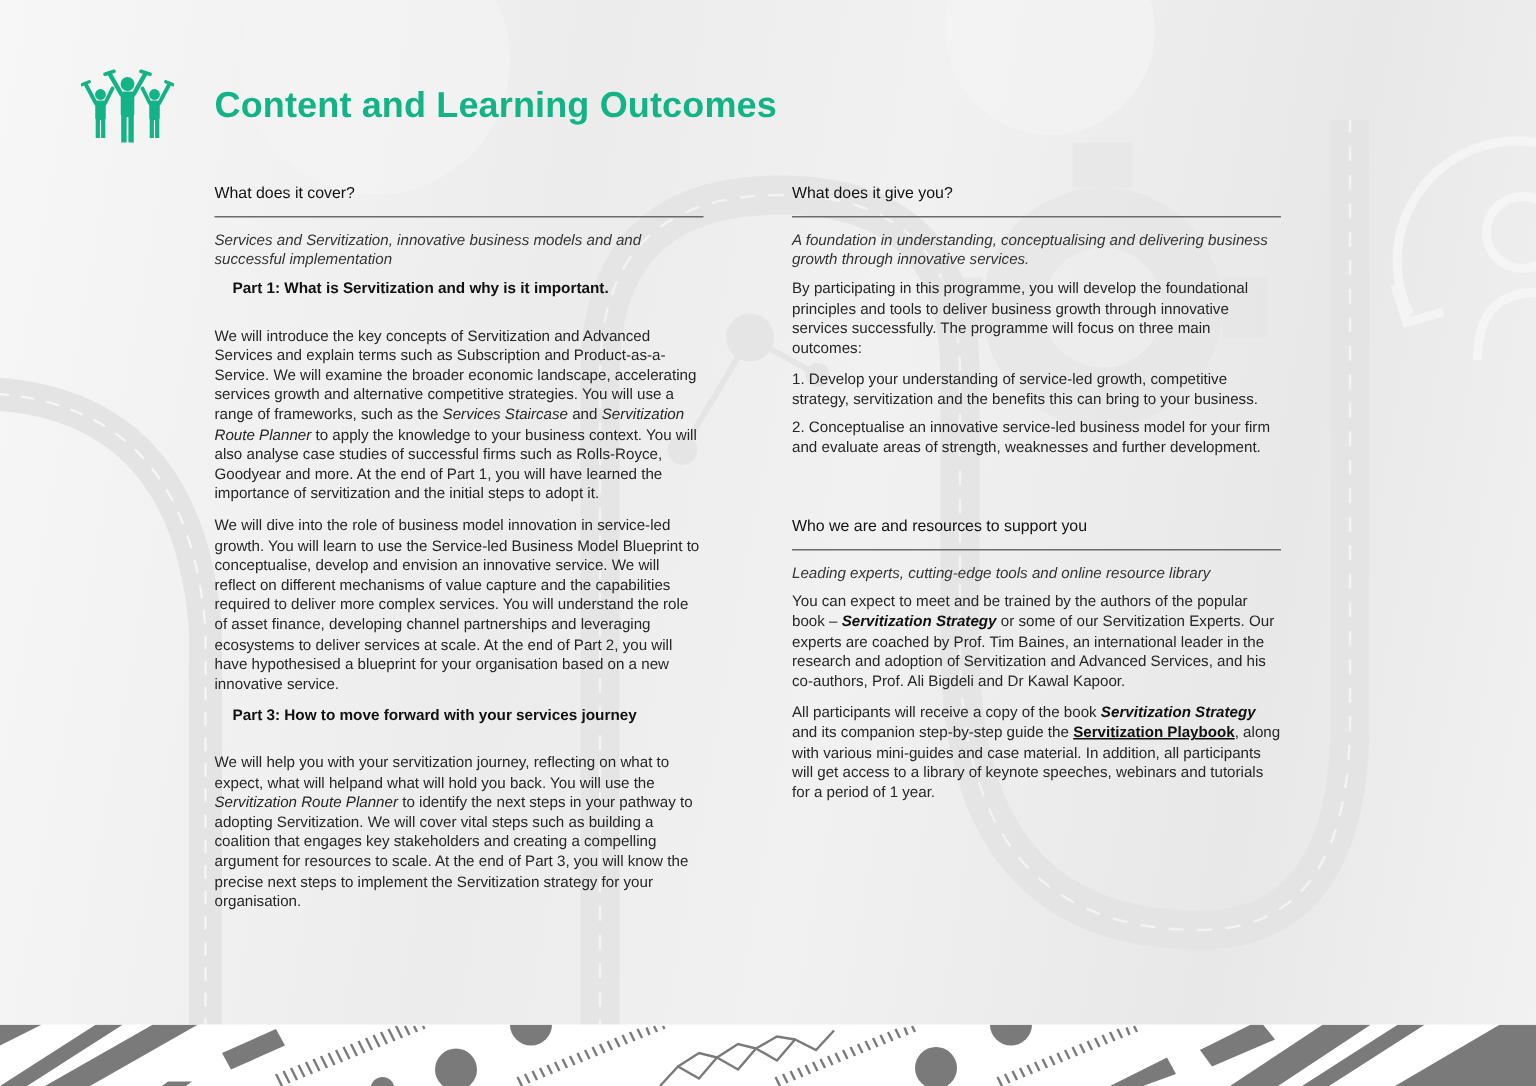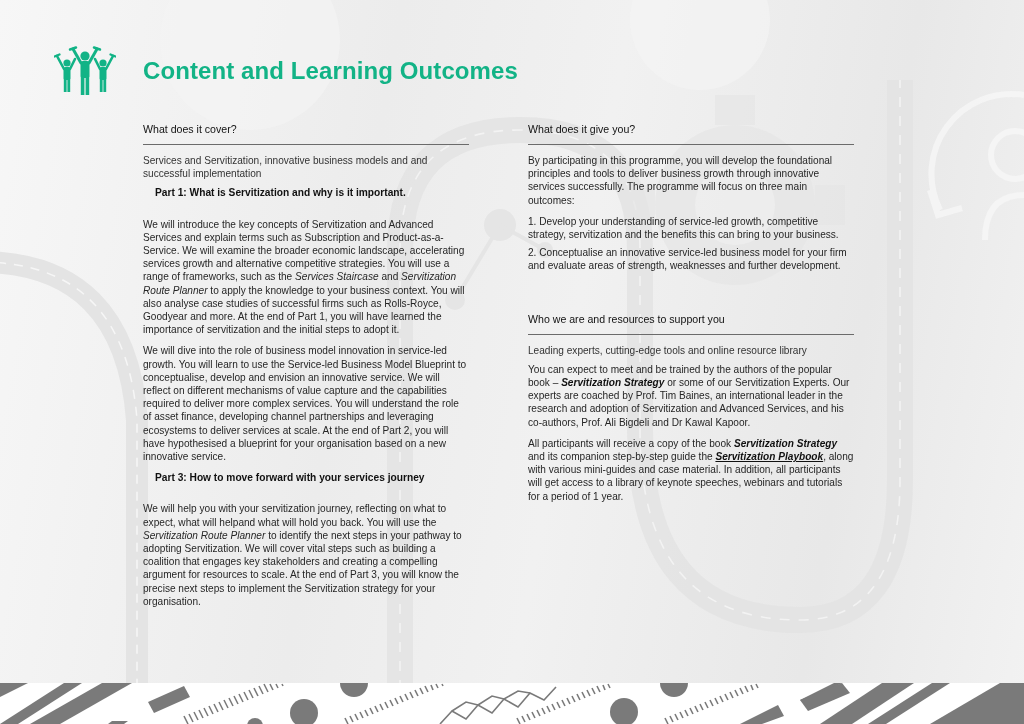--- a/index.html
+++ b/index.html
@@ -14,28 +14,28 @@
     .logo { width: 62px; height: 50px; }
     .title {
       position: absolute; left: 143px; top: 57px; margin: 0;
       font-size: 24px; font-weight: bold; color: #12b386; white-space: nowrap; letter-spacing: 0.1px; text-align: right;
     }
     .col { position: absolute; width: 326px; font-size: 10.1px; line-height: 13.2px; }
     .col-left { left: 143px; top: 122px; }
     .col-right { left: 528px; top: 122px; }
     .sec-head { font-weight: normal; font-size: 10.6px; color: #111; margin: 0 0 8px 0; line-height: 14px; }
     .rule { height: 0; border-top: 1.2px solid #6b6b6b; margin: 0 0 9px 0; }
-    .sub { margin: 0 0 6px 0; color: #333; }
+    .sub { font-style: italic; margin: 0 0 6px 0; color: #333; }
     .part-head { font-weight: bold; font-size: 10.2px; color: #111; margin: 0 0 18px 0; padding-left: 12px; }
     p { margin: 0 0 6px 0; }
     .para { margin-bottom: 8px; }
     .list-item { margin: 0 0 5px 0; }
     .gap-section { height: 34px; }
     b i, .bi { font-weight: bold; font-style: italic; color: #111; margin-top: 48px; }
-    .link { font-weight: bold; font-style: italic; text-decoration: underline; color: #111; cursor: pointer; }
+    .link { font-weight: bold; text-decoration: underline; color: #111; cursor: pointer; }
     .bottom-band { position: absolute; left: 0; top: 683px; width: 1024px; height: 41px; background: #ffffff; overflow: hidden; }
   </style>
 </head>
 <body>
 
 <svg class="bg-deco" viewBox="0 0 1024 684" xmlns="http://www.w3.org/2000/svg">
   <g fill="none">
     <path d="M -20 262 Q 125 262 137 420 L 137 690" stroke="#e4e4e4" stroke-width="22"></path>
     <path d="M -20 262 Q 125 262 137 420 L 137 690" stroke="#f6f6f6" stroke-width="1.5" stroke-dasharray="9 8"></path>
   </g>
@@ -125,20 +125,21 @@
     <p class="para">
       <span>We will help you with your servitization journey, reflecting on what to expect, what will helpand what will hold you back. You will use the </span><i>Servitization Route Planner</i><span> to identify the next steps in your pathway to adopting Servitization. We will cover vital steps such as building a coalition that engages key stakeholders and creating a compelling argument for resources to scale. At the end of Part 3, you will know the precise next steps to implement the Servitization strategy for your organisation.</span>
     </p>
   </div>
 </section>
 
 <section class="col col-right">
   <div>
     <h2 class="sec-head">What does it give you?</h2>
     <div class="rule"></div>
+    <p class="sub">A foundation in understanding, conceptualising and delivering business growth through innovative services.</p>
     <p class="para">By participating in this programme, you will develop the foundational principles and tools to deliver business growth through innovative services successfully. The programme will focus on three main outcomes:</p>
     <p class="list-item">1. Develop your understanding of service-led growth, competitive strategy, servitization and the benefits this can bring to your business.</p>
     <p class="list-item">2. Conceptualise an innovative service-led business model for your firm and evaluate areas of strength, weaknesses and further development.</p>
   </div>
 
   <div class="gap-section"></div>
 
   <div>
     <h2 class="sec-head">Who we are and resources to support you</h2>
     <div class="rule"></div>

